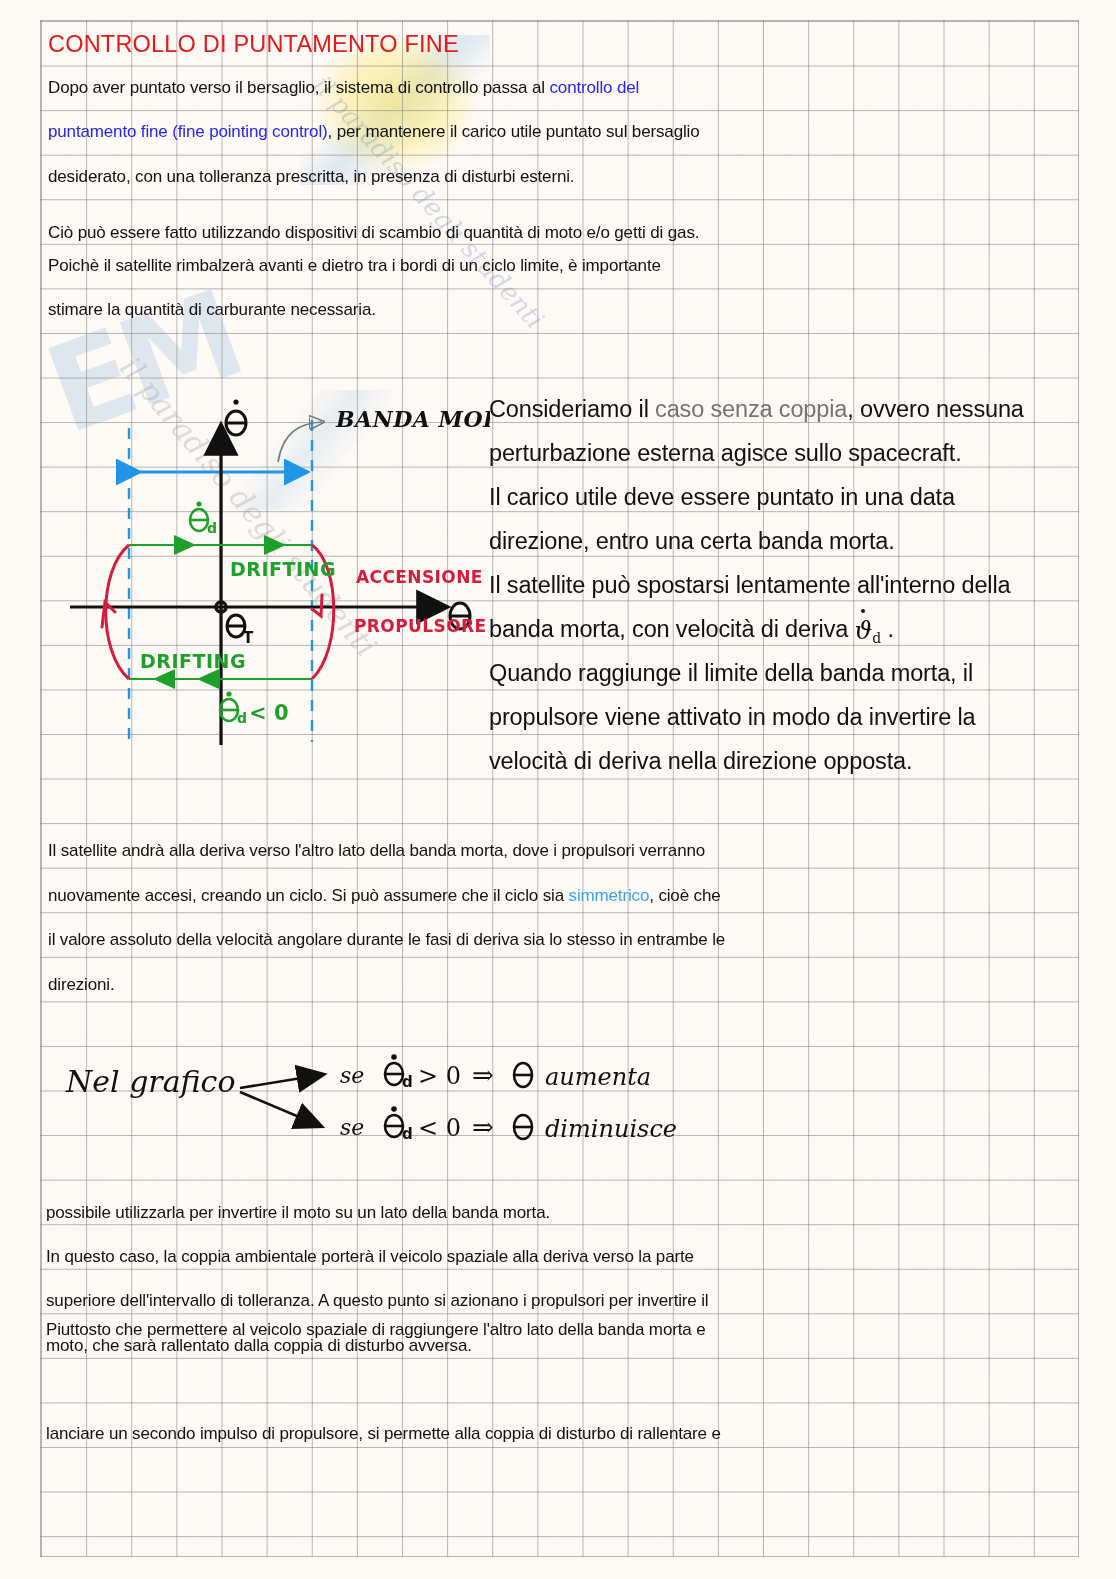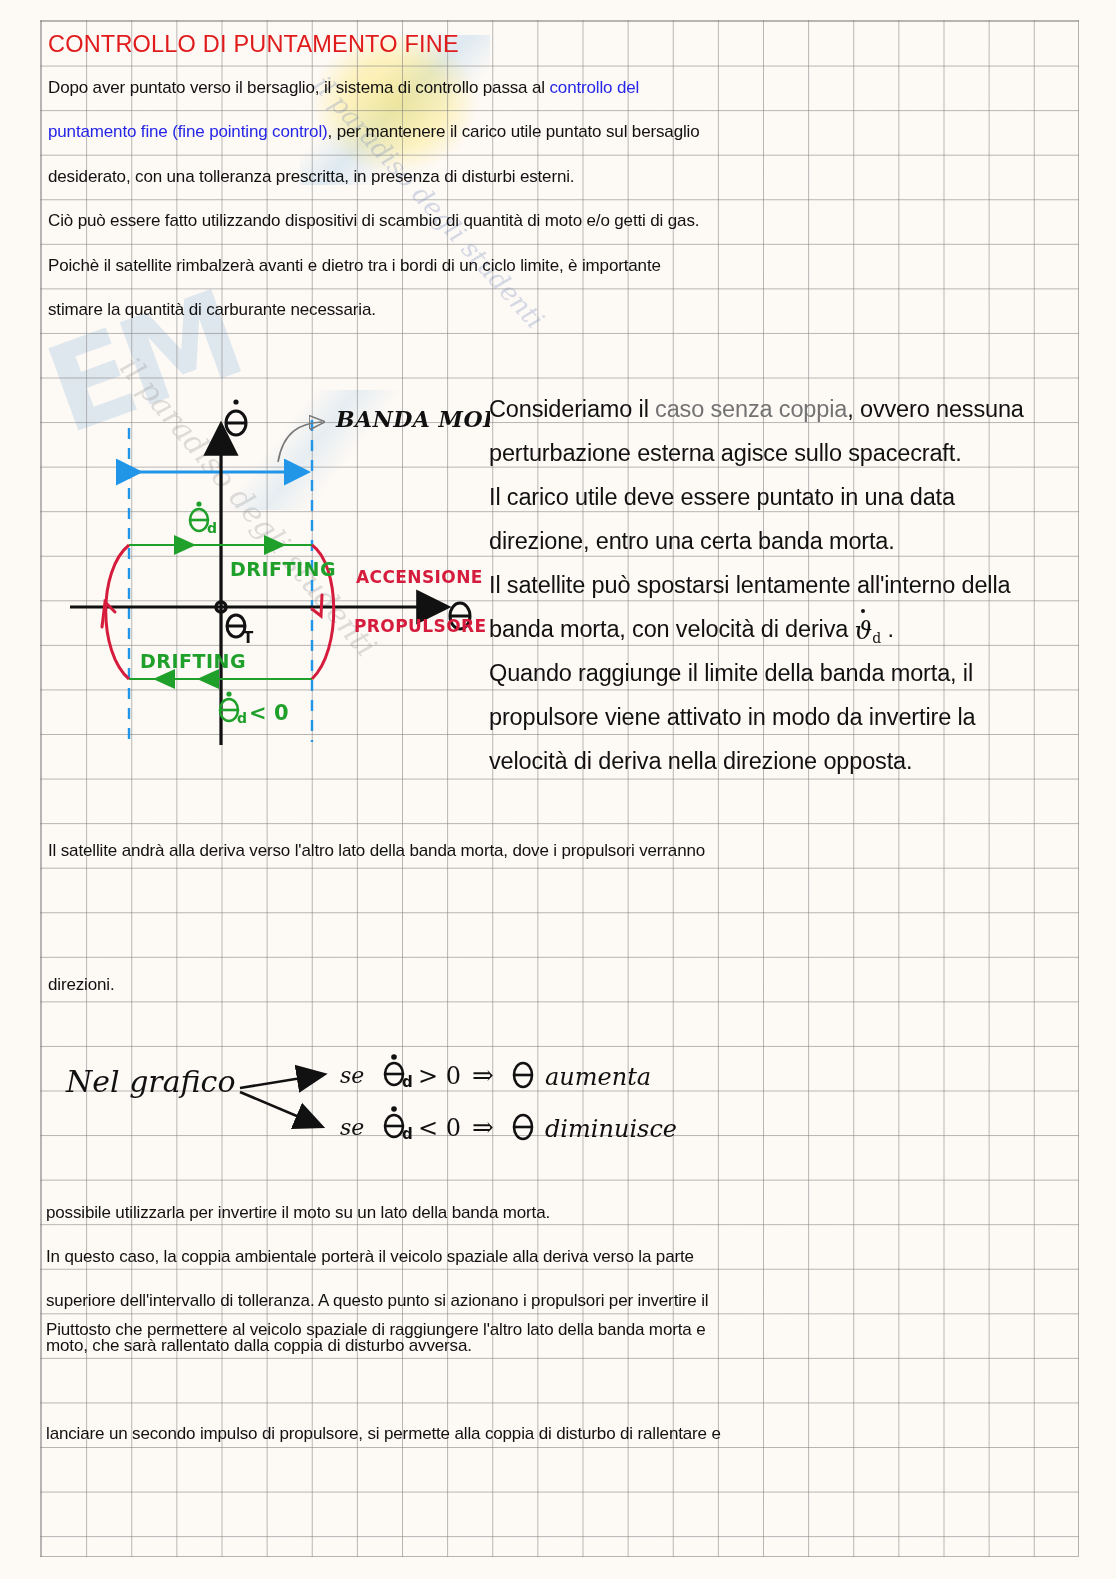--- a/index.html
+++ b/index.html
@@ -189,21 +189,21 @@
   <div id="content">
 
     <div class="line title" style="left:48px; top:31px;">CONTROLLO DI PUNTAMENTO FINE</div>
 
     <div class="line" style="left:48px; top:78px;"><span>Dopo aver puntato verso il bersaglio, il sistema di controllo passa al </span><span class="blue">controllo del</span></div>
 
     <div class="line" style="left:48px; top:122px;"><span class="blue">puntamento fine (fine pointing control)</span><span>, per mantenere il carico utile puntato sul bersaglio</span></div>
 
     <div class="line" style="left:48px; top:167px;">desiderato, con una tolleranza prescritta, in presenza di disturbi esterni.</div>
 
-    <div class="line" style="left:48px; top:211px;text-align:center;">Ciò può essere fatto utilizzando dispositivi di scambio di quantità di moto e/o getti di gas.</div>
+    <div class="line" style="left:48px; top:223px;text-align:center;">Ciò può essere fatto utilizzando dispositivi di scambio di quantità di moto e/o getti di gas.</div>
 
     <div class="line" style="left:48px; top:256px;">Poichè il satellite rimbalzerà avanti e dietro tra i bordi di un ciclo limite, è importante</div>
 
     <div class="line" style="left:48px; top:300px;">stimare la quantità di carburante necessaria.</div>
 
     <div id="figure">
       <svg width="450" height="390" viewBox="0 0 450 390">
 
         <line x1="89" y1="48" x2="89" y2="362" stroke="#2196e8" stroke-width="2.4" stroke-dasharray="11,9"></line>
         <line x1="272" y1="40" x2="272" y2="362" stroke="#2196e8" stroke-width="2.4" stroke-dasharray="11,9"></line>
@@ -298,21 +298,23 @@
     <div class="rline" style="top:572px;">Il satellite può spostarsi lentamente all'interno della</div>
 
     <div class="rline" style="top:616px;"><span>banda morta, con velocità di deriva </span><span class="thd"><span class="dot"></span>ϑ<span class="sub">d</span></span><span> .</span></div>
 
     <div class="rline" style="top:660px;">Quando raggiunge il limite della banda morta, il</div>
     <div class="rline" style="top:704px;">propulsore viene attivato in modo da invertire la</div>
     <div class="rline" style="top:748px;">velocità di deriva nella direzione opposta.</div>
 
     <div class="line" style="left:48px; top:841px;text-align:right;">Il satellite andrà alla deriva verso l'altro lato della banda morta, dove i propulsori verranno</div>
 
-
+    <div class="line" style="left:48px; top:886px;"><span>nuovamente accesi, creando un ciclo. Si può assumere che il ciclo sia </span><span class="ltblue">simmetrico</span><span>, cioè che</span></div>
+
+    <div class="line" style="left:48px; top:930px;">il valore assoluto della velocità angolare durante le fasi di deriva sia lo stesso in entrambe le</div>
     <div class="line" style="left:48px; top:975px;">direzioni.</div>
 
     <div id="hand">
       <svg width="700" height="118" viewBox="0 0 700 118">
         <defs>
           <marker id="hwarrow" markerWidth="12" markerHeight="12" refX="9" refY="6" orient="auto">
             <path d="M0,0.5 L12,6 L0,11.5 Z" fill="#111"></path>
           </marker>
         </defs>
 

